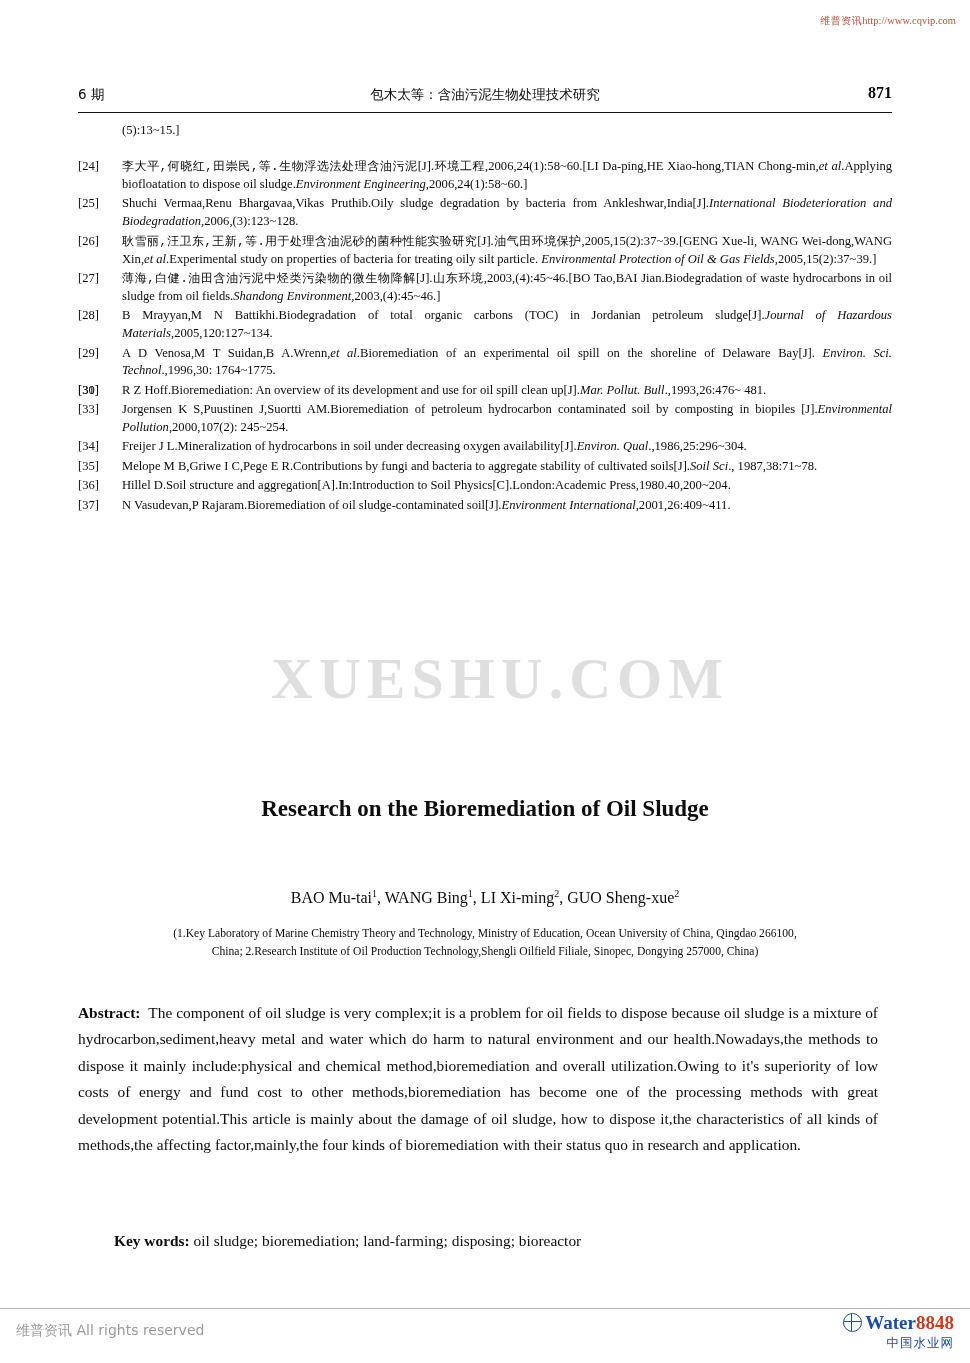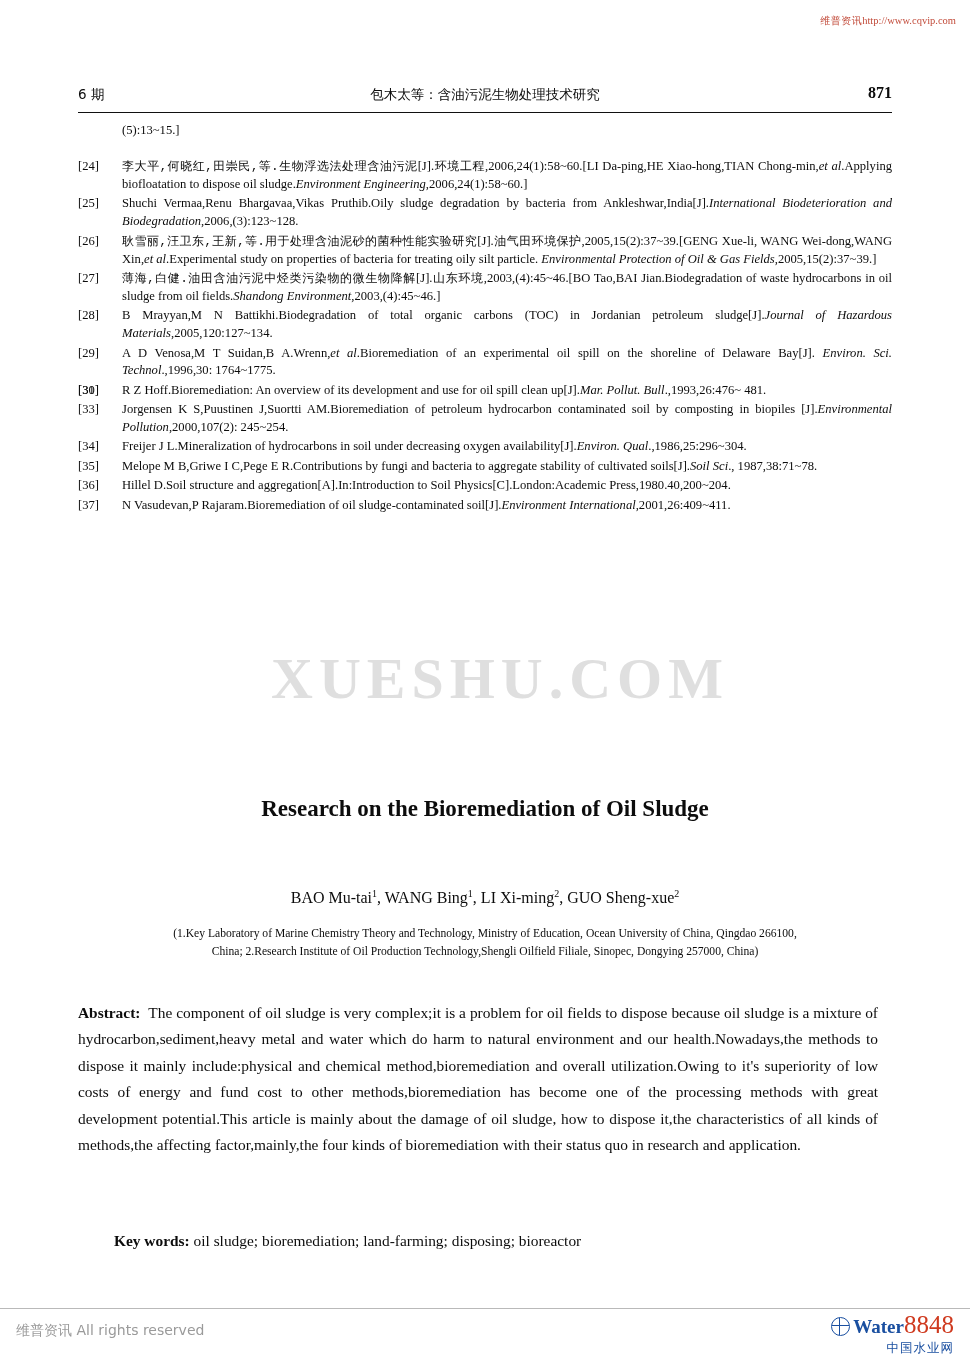--- a/index.html
+++ b/index.html
@@ -197,22 +197,22 @@
     line-height: 1.2;
   }
   .foot-logo .w1 {
     font-family: "Liberation Serif", serif;
     font-size: 19px;
     font-weight: bold;
     color: #1a4fa0;
   }
   .foot-logo .w2 {
     font-family: "Liberation Serif", serif;
-    font-size: 25px;
-    font-weight: normal;
+    font-size: 19px;
+    font-weight: bold;
     color: #cf3a1f;
   }
   .foot-logo .cn2 {
     font-family: "DejaVu Sans", sans-serif;
     font-size: 12.5px;
     color: #1a4fa0;
     letter-spacing: 1px;
   }
   .globe {
     display: inline-block;

